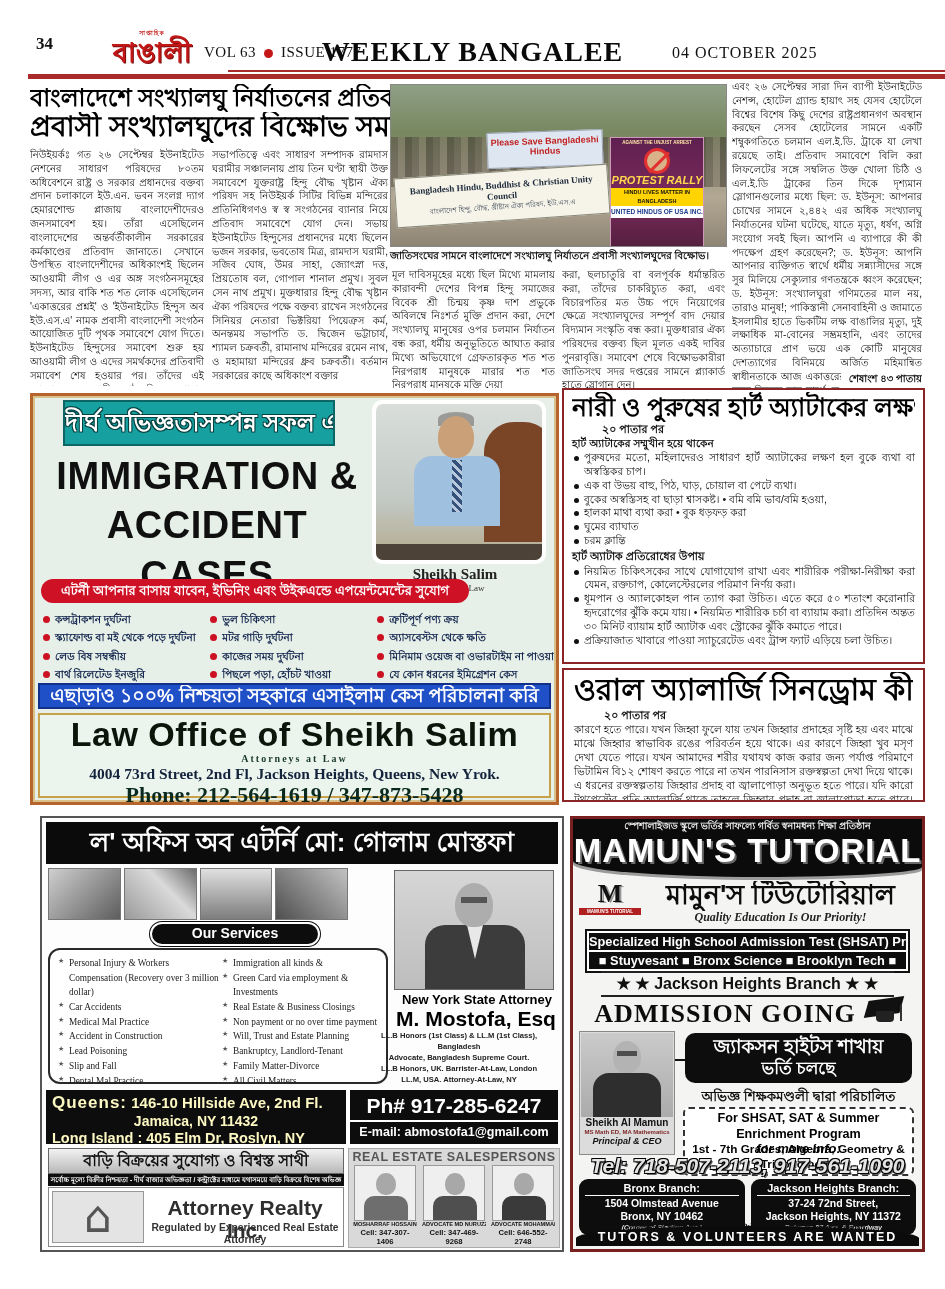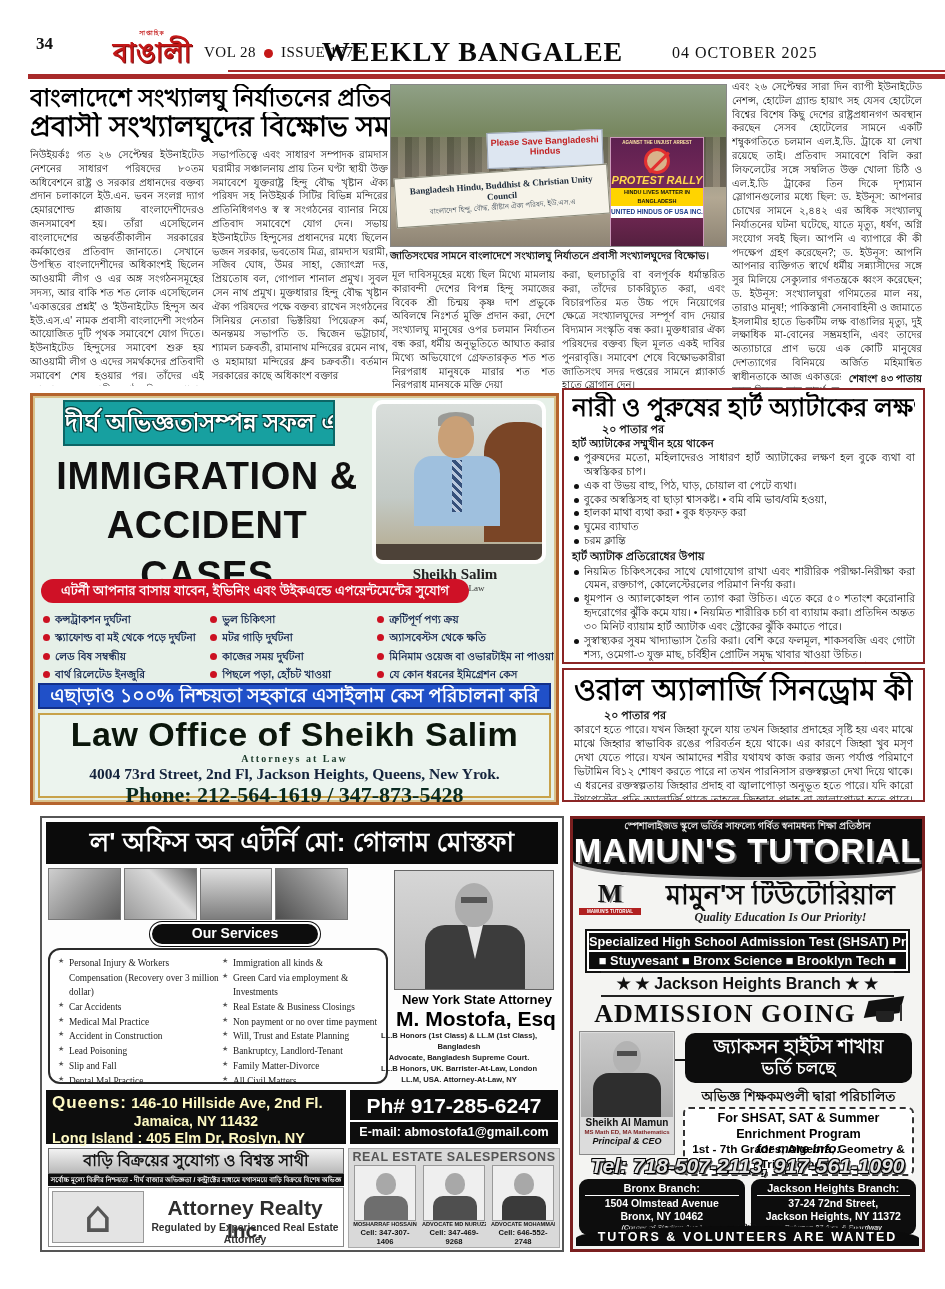--- a/index.html
+++ b/index.html
@@ -212,21 +212,21 @@
 
 <div class="page">
 
   <div class="masthead">
     <div class="pageno">34</div>
     <div class="logo">
       <div class="logo-top">সাপ্তাহিক</div>
       <div class="logo-main">বাঙালী</div>
     </div>
     <div class="volissue">
-      <span>VOL 28</span><span class="sep"></span><span>ISSUE 1777</span>
+      <span>VOL 63</span><span class="sep"></span><span>ISSUE 1777</span>
     </div>
     <div class="papername">WEEKLY BANGALEE</div>
     <div class="mh-date">04 OCTOBER 2025</div>
   </div>
   <div class="rule-thin"></div>
   <div class="rule-thick"></div>
 
   <div class="headline1 bn">বাংলাদেশে সংখ্যালঘু নির্যাতনের প্রতিবাদে</div>
   <div class="headline2 bn">প্রবাসী সংখ্যালঘুদের বিক্ষোভ সমাবেশ</div>
   <div class="newscol c1">নিউইয়র্কঃ গত ২৬ সেপ্টেম্বর ইউনাইটেড নেশনের সাধারণ পরিষদের ৮০তম অধিবেশনে রাষ্ট্র ও সরকার প্রধানদের বক্তব্য প্রদান চলাকালে ইউ.এন. ভবন সংলগ্ন দ্যাগ হেমারশোল্ড প্লাজায় বাংলাদেশীদেরও জনসমাবেশ হয়। তাঁরা এসেছিলেন বাংলাদেশের অন্তর্বর্তীকালীন সরকারের কর্মকাণ্ডের প্রতিবাদ জানাতে। সেখানে উপস্থিত বাংলাদেশীদের অধিকাংশই ছিলেন আওয়ামী লীগ ও এর অঙ্গ সংগঠনসমূহের সদস্য, আর বাকি শত শত লোক এসেছিলেন 'একাত্তরের প্রশ্নই' ও 'ইউনাইটেড হিন্দুস অব ইউ.এস.এ' নামক প্রবাসী বাংলাদেশী সংগঠন আয়োজিত দুটি পৃথক সমাবেশে যোগ দিতে। ইউনাইটেড হিন্দুসের সমাবেশ শুরু হয় আওয়ামী লীগ ও এদের সমর্থকদের প্রতিবাদী সমাবেশ শেষ হওয়ার পর। তাঁদের এই আয়োজনে সহযোগী সংগঠন ছিল মুক্তধারার হিন্দু বৌদ্ধ খৃষ্টান ঐক্য পরিষদ। সংগঠনের সভাপতি ভজন সরকারের</div>
@@ -310,21 +310,20 @@
     <div class="h-intro bn">হার্ট অ্যাটাকের সম্মুখীন হয়ে থাকেন</div>
     <div class="h-li bn">পুরুষদের মতো, মহিলাদেরও সাধারণ হার্ট অ্যাটাকের লক্ষণ হল বুকে ব্যথা বা অস্বস্তিকর চাপ।</div>
     <div class="h-li bn">এক বা উভয় বাহু, পিঠ, ঘাড়, চোয়াল বা পেটে ব্যথা।</div>
     <div class="h-li bn">বুকের অস্বস্তিসহ বা ছাড়া শ্বাসকষ্ট।  • বমি বমি ভাব/বমি হওয়া,</div>
     <div class="h-li bn">হালকা মাথা ব্যথা করা  • বুক ধড়ফড় করা</div>
     <div class="h-li bn">ঘুমের ব্যাঘাত</div>
     <div class="h-li bn">চরম ক্লান্তি</div>
     <div class="h-subhead bn">হার্ট অ্যাটাক প্রতিরোধের উপায়</div>
     <div class="h-li bn">নিয়মিত চিকিৎসকের সাথে যোগাযোগ রাখা এবং শারীরিক পরীক্ষা-নিরীক্ষা করা যেমন, রক্তচাপ, কোলেস্টেরলের পরিমাণ নির্ণয় করা।</div>
     <div class="h-li bn">ধূমপান ও অ্যালকোহল পান ত্যাগ করা উচিত। এতে করে ৫০ শতাংশ করোনারি হৃদরোগের ঝুঁকি কমে যায়। • নিয়মিত শারীরিক চর্চা বা ব্যায়াম করা। প্রতিদিন অন্তত ৩০ মিনিট ব্যায়াম হার্ট অ্যাটাক এবং স্ট্রোকের ঝুঁকি কমাতে পারে।</div>
-    <div class="h-li bn">সুস্বাস্থ্যকর সুষম খাদ্যাভ্যাস তৈরি করা। বেশি করে ফলমূল, শাকসবজি এবং গোটা শস্য, ওমেগা-৩ যুক্ত মাছ, চর্বিহীন প্রোটিন সমৃদ্ধ খাবার খাওয়া উচিত।</div>
     <div class="h-li bn">প্রক্রিয়াজাত খাবারে পাওয়া স্যাচুরেটেড এবং ট্রান্স ফ্যাট এড়িয়ে চলা উচিত।</div>
 
   </div>
 
   <div class="health allergy">
     <div class="a-head bn">ওরাল অ্যালার্জি সিনড্রোম কী</div>
     <div class="h-contd bn">২০ পাতার পর</div>
     <div class="a-body bn">কারণে হতে পারে। যখন জিহ্বা ফুলে যায় তখন জিহ্বার প্রদাহের সৃষ্টি হয় এবং মাঝে মাঝে জিহ্বার স্বাভাবিক রঙের পরিবর্তন হয়ে থাকে। এর কারণে জিহ্বা খুব মসৃণ দেখা যেতে পারে। যখন আমাদের শরীর যথাযথ কাজ করার জন্য পর্যাপ্ত পরিমাণে ভিটামিন বি১২ শোষণ করতে পারে না তখন পারনিসাস রক্তস্বল্পতা দেখা দিয়ে থাকে। এ ধরনের রক্তস্বল্পতায় জিহ্বার প্রদাহ বা জ্বালাপোড়া অনুভূত হতে পারে। যদি কারো টুথপেস্টের প্রতি অ্যালার্জি থাকে তাহলে জিহ্বার প্রদাহ বা জ্বালাপোড়া হতে পারে। টুথপেস্ট ছাড়া মাউথওয়াশ, কৃত্রিম দাঁত ও কিছু ওষুধের কারণে অ্যালার্জিক রি-অ্যাকশনে একই অবস্থার সৃষ্টি হয়ে থাকে।</div>
   </div>
 

